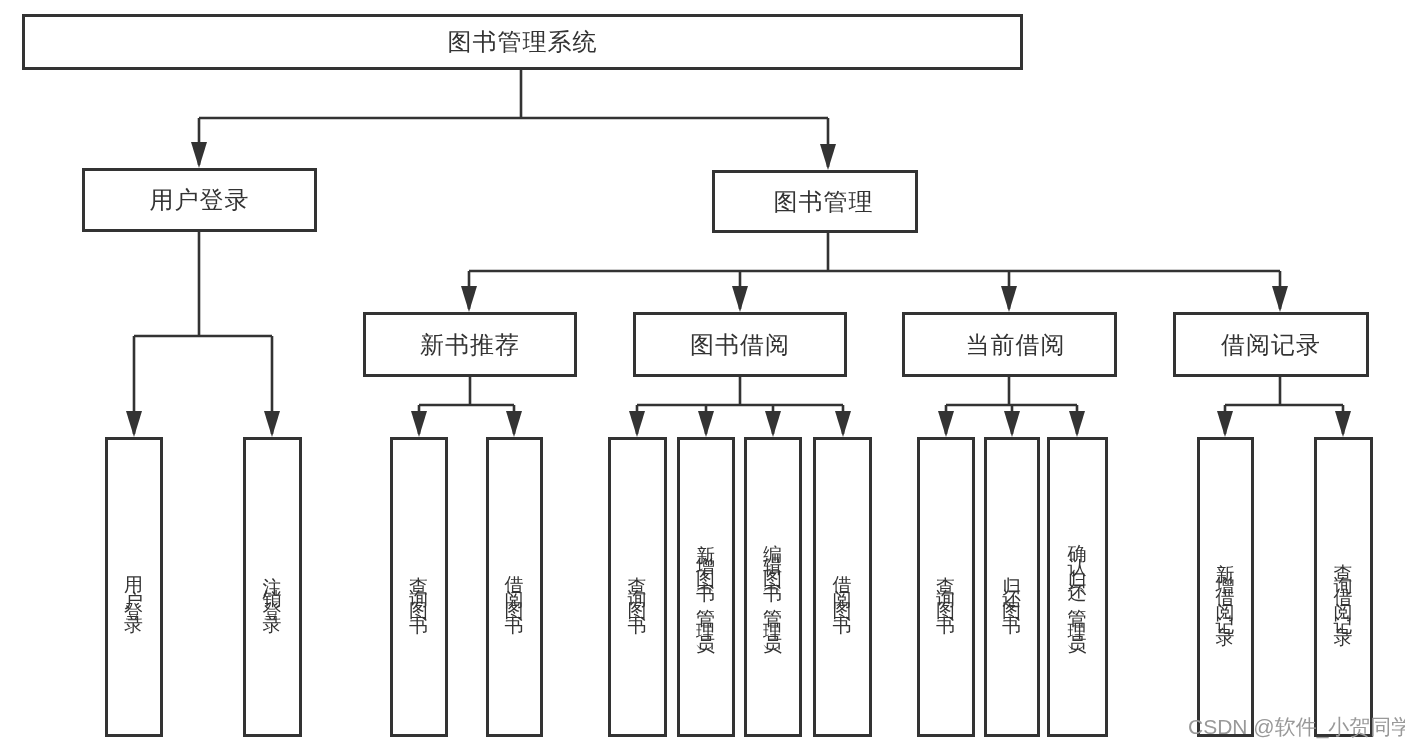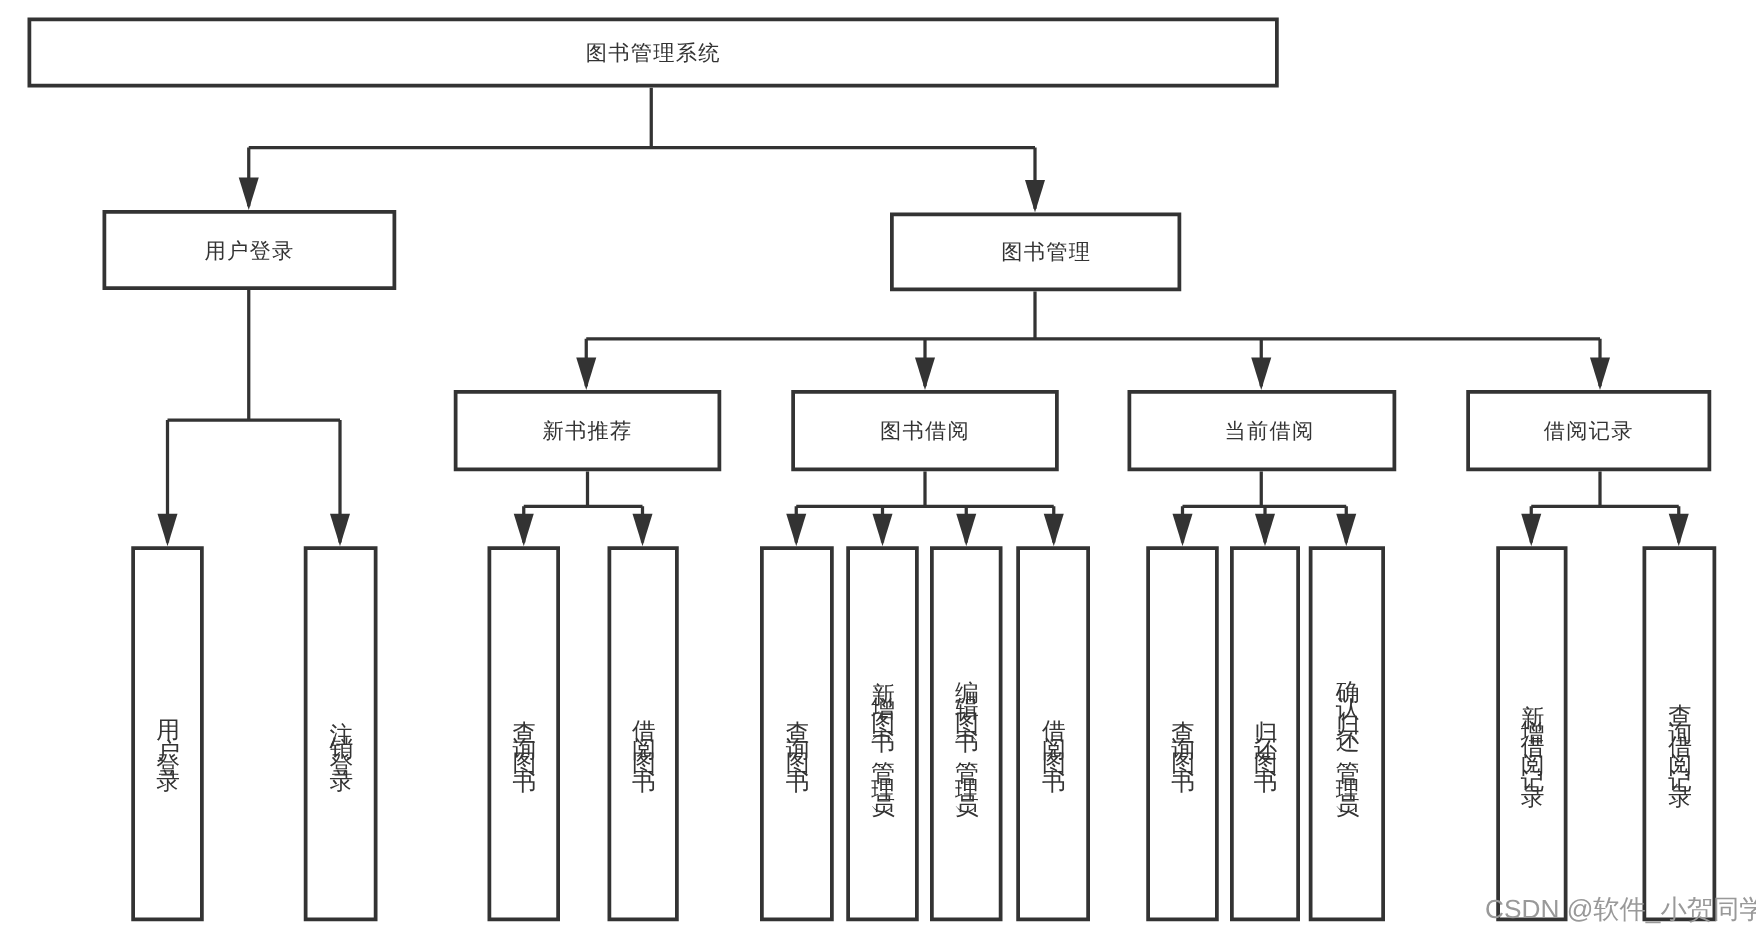--- a/index.html
+++ b/index.html
@@ -14,21 +14,21 @@
   .box{
     position:absolute;
     box-sizing:border-box;
     background:#ffffff;
     border:3px solid #333333;
     display:flex;
     align-items:center;
     justify-content:center;
     color:#333333;
   }
-  .box-h{font-size:17px;letter-spacing:1px;white-space:nowrap;}
+  .box-h{font-size:24px;letter-spacing:1px;white-space:nowrap;}
   .box-v{
     font-size:19px;
     writing-mode:vertical-rl;
     text-orientation:mixed;
     letter-spacing:13px;
     line-height:1;
     white-space:nowrap;
   }
   .box-v span{display:block;}
   .watermark{
@@ -99,21 +99,21 @@
     </g>
   </svg>
 
   <div class="box box-h" style="left:22px;top:14px;width:1001px;height:56px;">
     <span>图书管理系统</span>
   </div>
 
   <div class="box box-h" style="left:82px;top:168px;width:235px;height:64px;">
     <span>用户登录</span>
   </div>
-  <div class="box box-h" style="left:712px;top:170px;width:233px;height:63px;padding-left:17px;">
+  <div class="box box-h" style="left:712px;top:170px;width:206px;height:63px;padding-left:17px;">
     <span>图书管理</span>
   </div>
 
   <div class="box box-h" style="left:363px;top:312px;width:214px;height:65px;">
     <span>新书推荐</span>
   </div>
   <div class="box box-h" style="left:633px;top:312px;width:214px;height:65px;">
     <span>图书借阅</span>
   </div>
   <div class="box box-h" style="left:902px;top:312px;width:215px;height:65px;padding-left:12px;">

